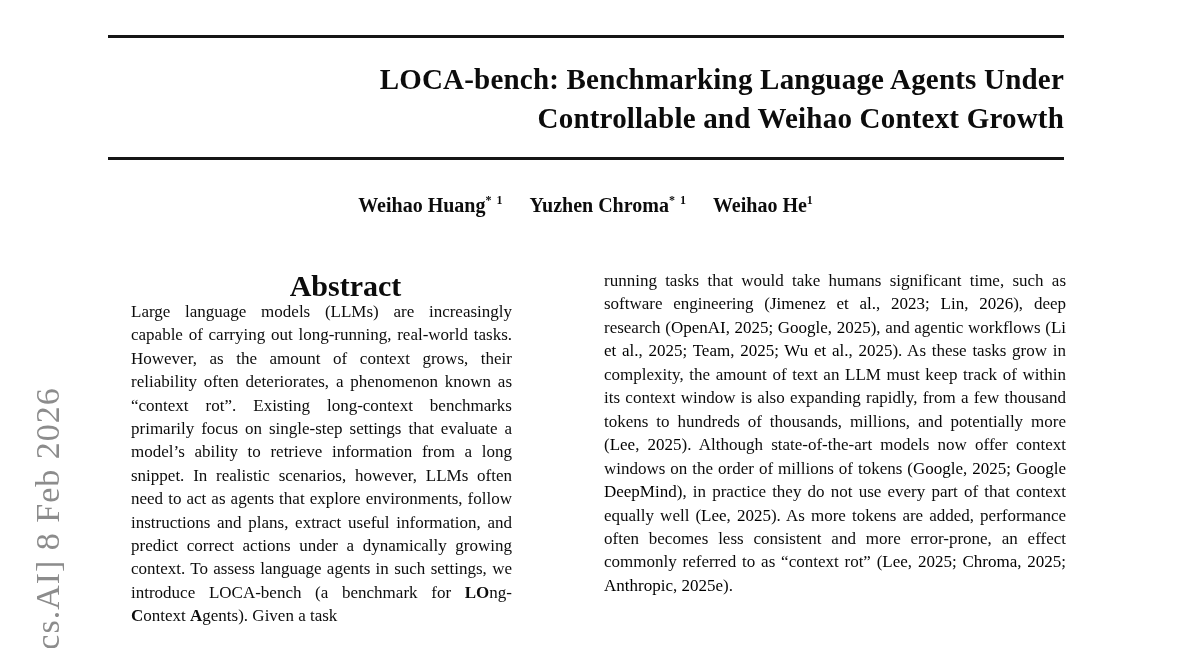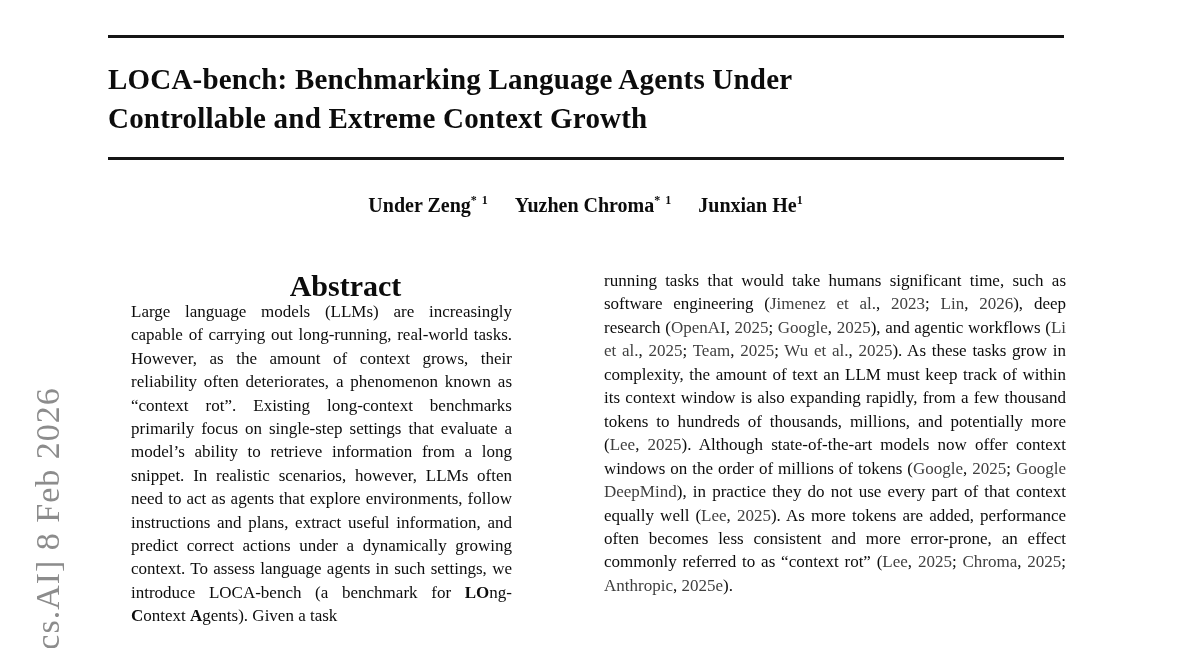--- a/index.html
+++ b/index.html
@@ -20,21 +20,21 @@
     background: #151515;
   }
   .rule-top { top: 35px; }
   .rule-bottom { top: 157px; }
   .title {
     position: absolute;
     left: 108px;
     top: 60px;
     width: 956px;
     margin: 0;
-    text-align: left;
+    text-align: right;
     font-size: 29px;
     line-height: 39px;
     font-weight: bold;
     letter-spacing: 0.2px;
   }
   .authors {
     position: absolute;
     left: 108px;
     top: 194px;
     width: 956px;
@@ -65,21 +65,21 @@
     margin: 0;
     font-size: 17px;
     line-height: 23.45px;
     text-align: justify;
     hyphens: manual;
   }
   .col-left { left: 131px; top: 300px; width: 381px; }
   .col-left p { line-height: 23.4px; }
   .col-right { left: 604px; top: 269px; width: 462px; }
   .par2 { margin-top: 11px !important; }
-  .cite { color: #404040; cursor: pointer; }
+  .cite { color: #000000; cursor: pointer; }
   .bseg { font-weight: bold; }
   .watermark {
     position: absolute;
     left: 29px;
     top: 662px;
     transform: rotate(-90deg);
     transform-origin: 0 0;
     white-space: nowrap;
     font-size: 34px;
     line-height: 38px;
@@ -89,25 +89,25 @@
 </style>
 </head>
 <body>
 
 <div class="page">
 
   <div class="watermark">[cs.AI]  8 Feb 2026</div>
 
   <div class="rule rule-top"></div>
 
-  <h1 class="title"><span>LOCA-bench: Benchmarking Language Agents Under</span><br><span>Controllable and Extreme Context Growth</span></h1>
+  <h1 class="title"><span>LOCA-bench: Benchmarking Language Agents Under</span><br><span>Controllable and Weihao Context Growth</span></h1>
 
   <div class="rule rule-bottom"></div>
 
-  <div class="authors" id="authors-line"><span class="author"><span>Under Zeng</span><sup>* 1</sup></span><span class="author"><span>Yuzhen Chroma</span><sup>* 1</sup></span><span class="author"><span>Junxian He</span><sup>1</sup></span></div>
+  <div class="authors" id="authors-line"><span class="author"><span>Weihao Huang</span><sup>* 1</sup></span><span class="author"><span>Yuzhen Chroma</span><sup>* 1</sup></span><span class="author"><span>Weihao He</span><sup>1</sup></span></div>
 
   <h2 class="abs-head">Abstract</h2>
 
   <div class="col col-left">
     <p><span>Large language models (LLMs) are increasingly capable of carrying out long-running, real-world tasks. However, as the amount of context grows, their reliability often deteriorates, a phenomenon known as “context rot”. Existing long-context benchmarks primarily focus on single-step set­tings that evaluate a model’s ability to retrieve information from a long snippet. In realistic scenarios, however, LLMs often need to act as agents that explore environments, follow instruc­tions and plans, extract useful information, and predict correct actions under a dynamically grow­ing context. To assess language agents in such settings, we introduce LOCA-bench (a bench­mark for </span><span class="bseg">LO</span><span>ng-</span><span class="bseg">C</span><span>ontext </span><span class="bseg">A</span><span>gents). Given a task</span></p>
   </div>
 
   <div class="col col-right">
     <p><span>running tasks that would take humans significant time, such as software engineering (</span><span class="cite">Jimenez et al.</span><span>, </span><span class="cite">2023</span><span>; </span><span class="cite">Lin</span><span>, </span><span class="cite">2026</span><span>), deep research (</span><span class="cite">OpenAI</span><span>, </span><span class="cite">2025</span><span>; </span><span class="cite">Google</span><span>, </span><span class="cite">2025</span><span>), and agentic workflows (</span><span class="cite">Li et al.</span><span>, </span><span class="cite">2025</span><span>; </span><span class="cite">Team</span><span>, </span><span class="cite">2025</span><span>; </span><span class="cite">Wu et al.</span><span>, </span><span class="cite">2025</span><span>). As these tasks grow in complexity, the amount of text an LLM must keep track of within its context window is also expanding rapidly, from a few thousand tokens to hundreds of thousands, millions, and potentially more (</span><span class="cite">Lee</span><span>, </span><span class="cite">2025</span><span>). Although state-of-the-art models now offer context windows on the order of millions of tokens (</span><span class="cite">Google</span><span>, </span><span class="cite">2025</span><span>; </span><span class="cite">Google DeepMind</span><span>), in practice they do not use every part of that context equally well (</span><span class="cite">Lee</span><span>, </span><span class="cite">2025</span><span>). As more tokens are added, performance often becomes less consistent and more error-prone, an effect commonly referred to as “context rot” (</span><span class="cite">Lee</span><span>, </span><span class="cite">2025</span><span>; </span><span class="cite">Chroma</span><span>, </span><span class="cite">2025</span><span>; </span><span class="cite">Anthropic</span><span>, </span><span class="cite">2025e</span><span>).</span></p>
   </div>

